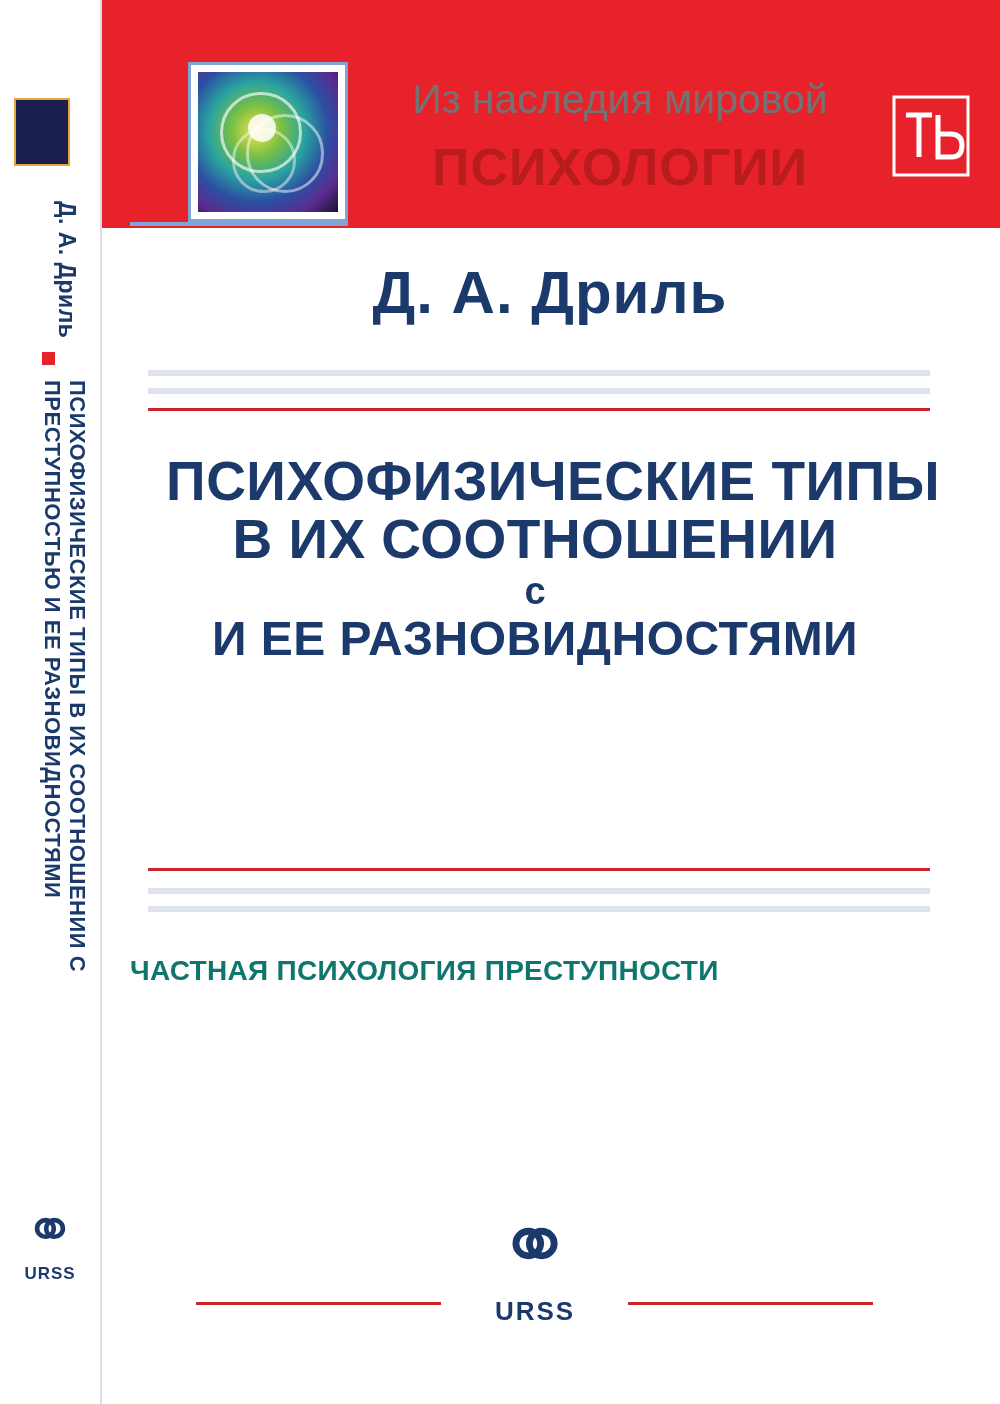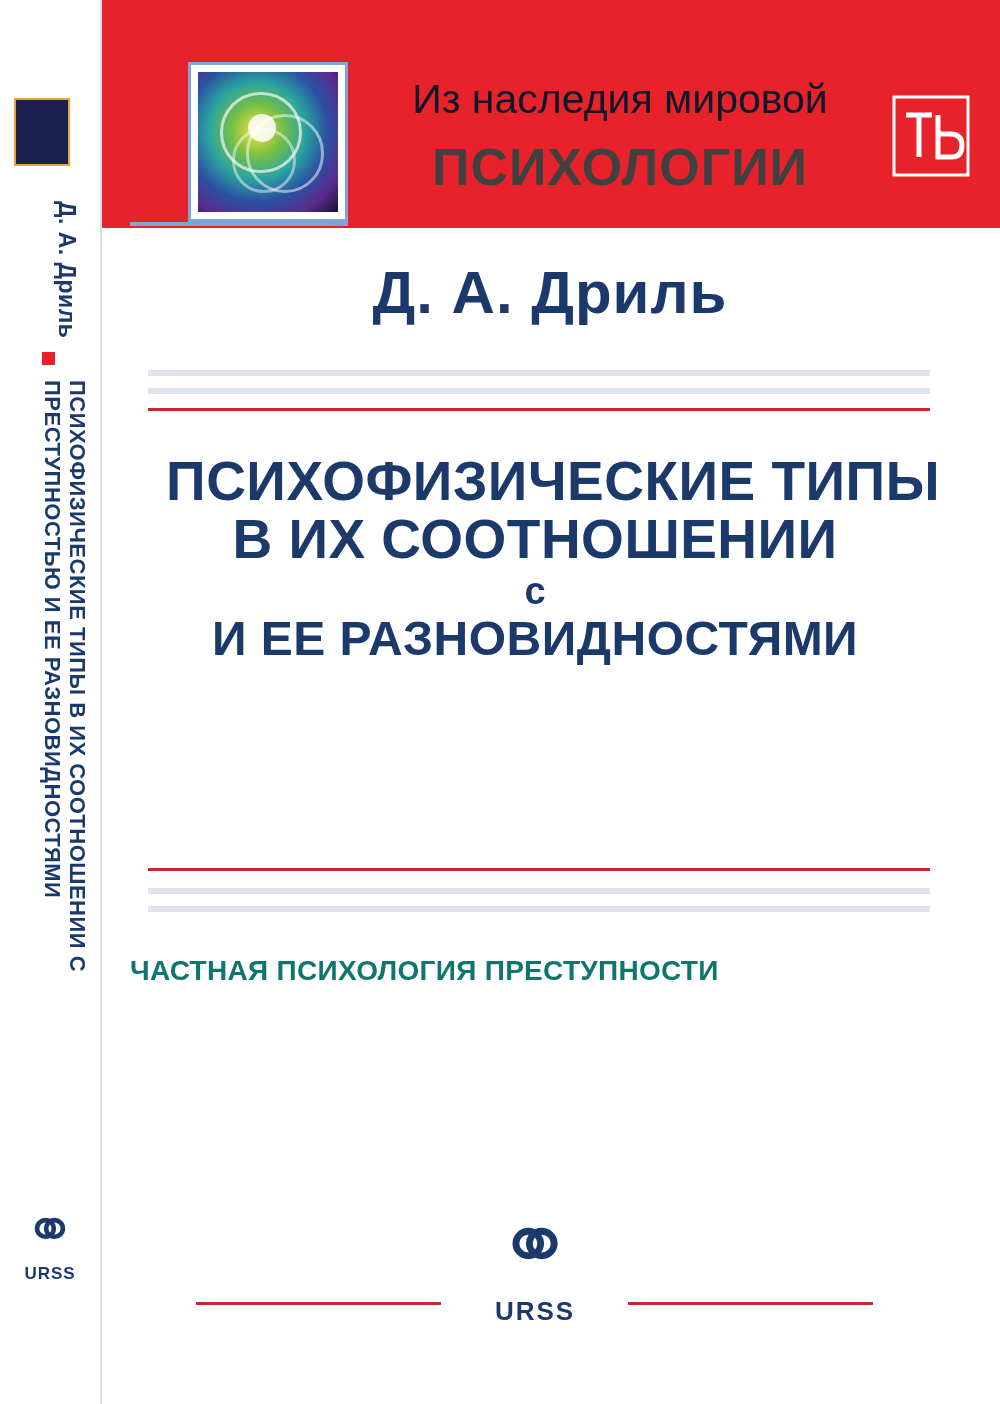--- a/index.html
+++ b/index.html
@@ -131,30 +131,30 @@
     background: rgba(255,255,255,0.85);
   }
 
   
   .series-line1 {
     position: absolute;
     left: 360px; top: 76px;
     width: 520px;
     text-align: center;
     font-size: 41px;
-    color: #0f172a;
+    color: #737373;
     font-weight: normal;
   }
   .series-line2 {
     position: absolute;
     left: 360px; top: 137px;
     width: 520px;
     text-align: center;
     font-size: 52px;
-    color: #404040;
+    color: #b91c1c;
     font-weight: bold;
     letter-spacing: 1px;
   }
 
   
   .pub-mark {
     position: absolute;
     right: 30px; top: 95px;
     width: 78px; height: 82px;
     color: #ffffff;

